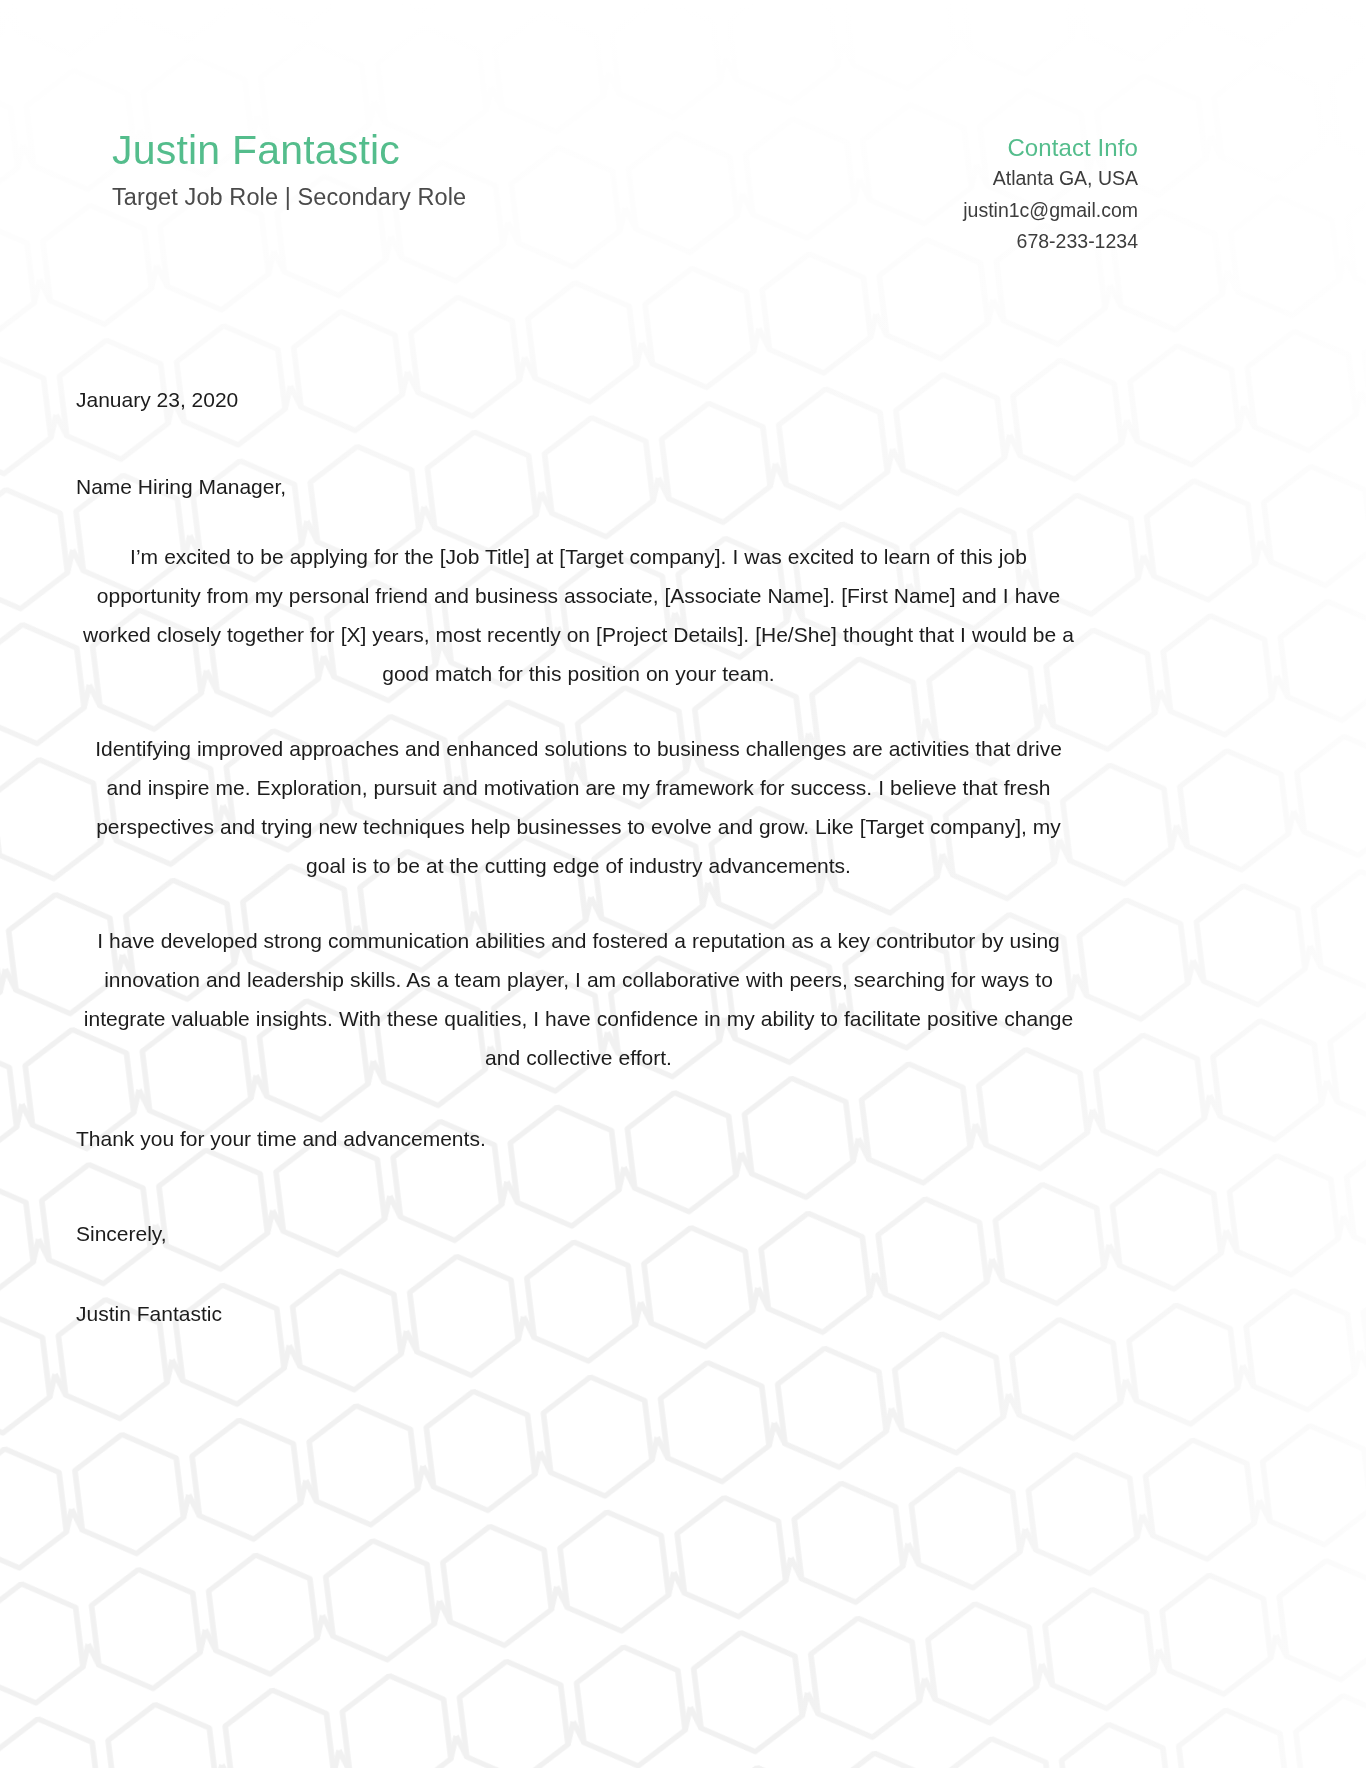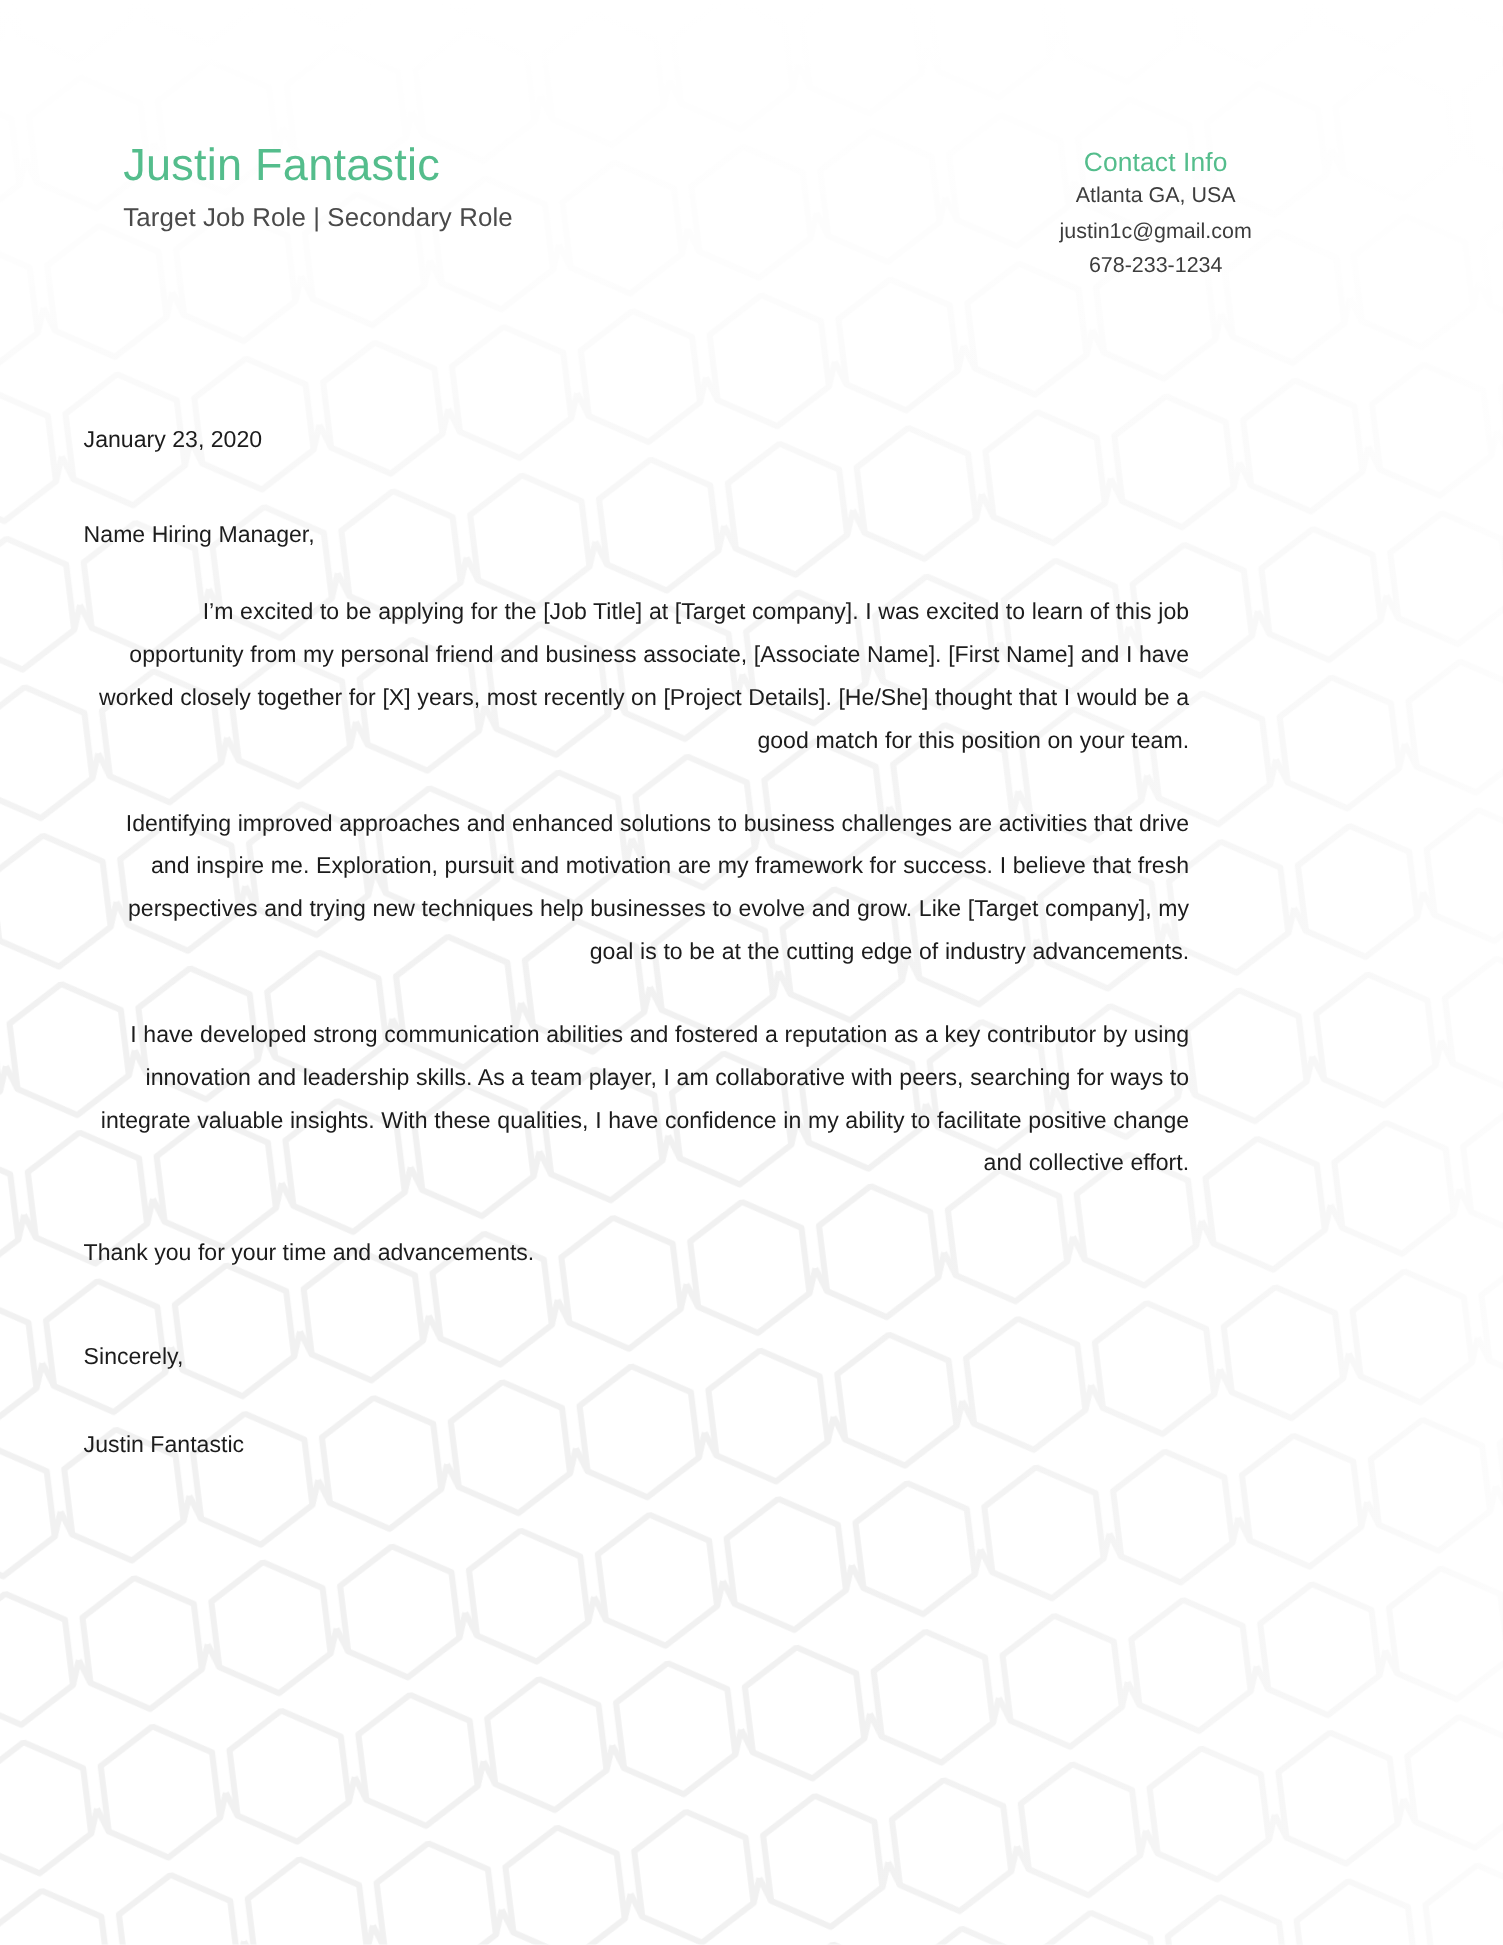--- a/index.html
+++ b/index.html
@@ -58,21 +58,21 @@
     font-size: 23.5px;
     font-weight: 400;
     color: #4a4a4a;
     letter-spacing: 0.1px;
     line-height: 1.2;
     white-space: nowrap;
   }
 
   .contact-block {
     flex: 0 0 auto;
-    text-align: center;
+    text-align: right;
     padding-top: 4px;
   }
 
   .contact-heading {
     font-size: 24px;
     font-weight: 400;
     color: #54bd8c;
     letter-spacing: 0.1px;
     line-height: 1.3;
     white-space: nowrap;
@@ -105,21 +105,21 @@
     color: #1c1c1c;
     margin-top: 60px;
   }
 
   .body-paragraph {
     font-size: 21px;
     line-height: 1.86;
     color: #1c1c1c;
     margin-top: 36px;
     max-width: 1005px;
-    text-align: right;
+    text-align: center;
     word-spacing: 0.2px;
   }
 
   .closing-line {
     font-size: 21px;
     line-height: 1.3;
     color: #1c1c1c;
     margin-top: 48px;
   }
 

